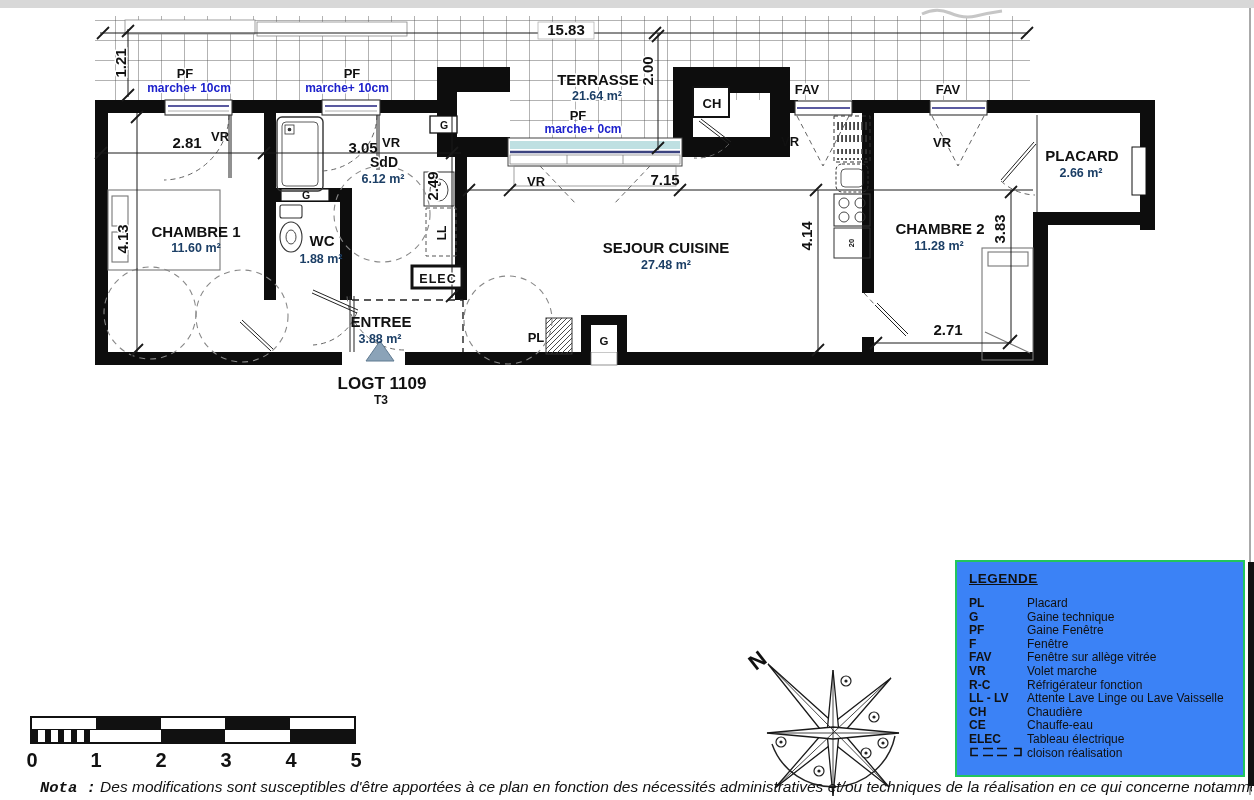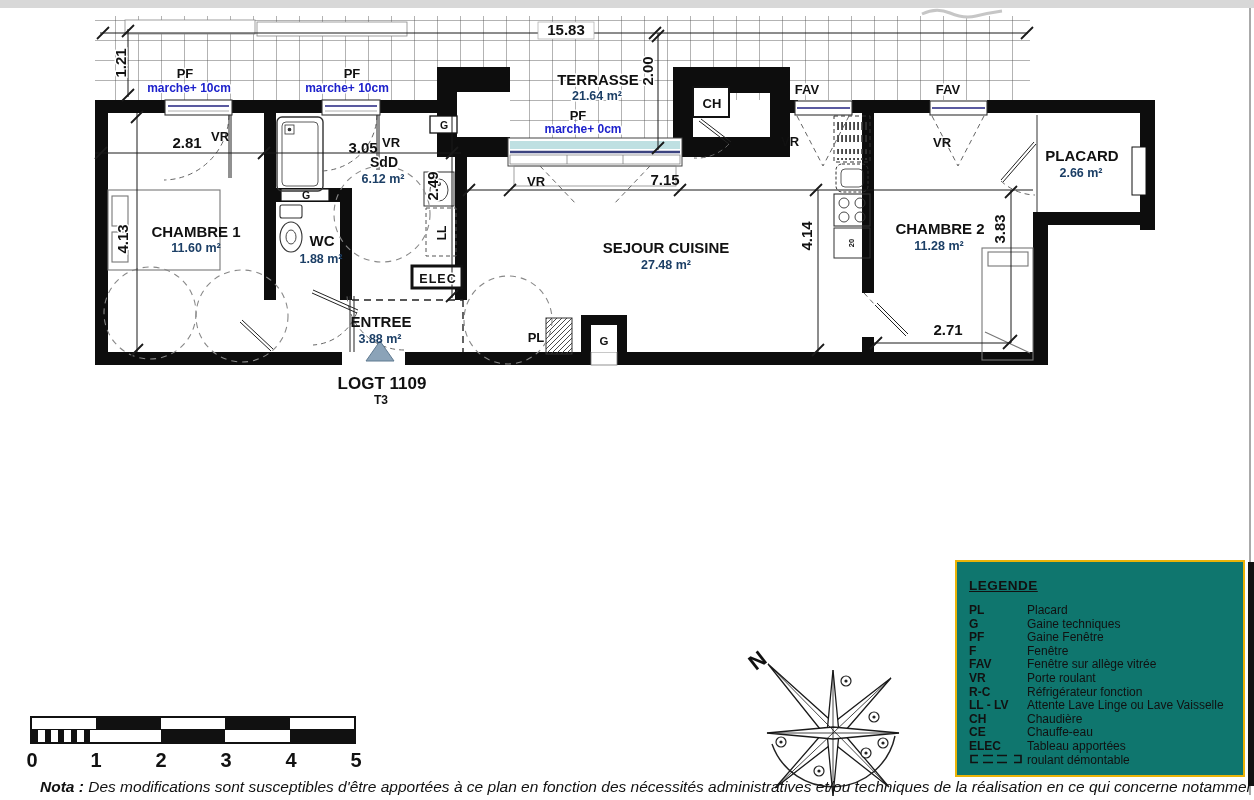--- a/index.html
+++ b/index.html
@@ -15,42 +15,42 @@
   .dim{font-size:15px;font-weight:700;text-anchor:middle;}
   .ann{font-size:13px;font-weight:700;text-anchor:middle;}
   .annsm{font-size:10.5px;font-weight:700;text-anchor:middle;}
   .blue{font-size:12px;font-weight:700;text-anchor:middle;fill:#1e22cc;}
   .ttl{font-size:17px;font-weight:700;text-anchor:middle;}
   .sub{font-size:12px;font-weight:700;text-anchor:middle;}
   .tiny{font-size:7.5px;font-weight:700;text-anchor:middle;}
   .halo{paint-order:stroke;stroke:#ffffff;stroke-width:3px;}
 
   
-  .legend{position:absolute;left:955px;top:560px;width:290px;height:217px;border:2px solid #eab308;
-          background:#0f766e;box-sizing:border-box;padding:16px 6px 0 12px;}
+  .legend{position:absolute;left:955px;top:560px;width:290px;height:217px;border:2px solid #22c55e;
+          background:#3b82f6;box-sizing:border-box;padding:9px 6px 0 12px;}
   .legend .ltitle{font-size:13.5px;font-weight:700;text-decoration:underline;letter-spacing:.5px;margin:0 0 11px 0;}
   .lrow{display:flex;align-items:baseline;font-size:12px;line-height:13.6px;white-space:nowrap;}
   .lrow .abbr{width:58px;flex:none;font-weight:700;}
   .lrow .sym{width:58px;flex:none;align-self:center;}
 
   
   .scalebar{position:absolute;left:30px;top:716px;width:326px;}
   .sb{border:2px solid #111;height:24px;box-sizing:content-box;}
   .sbrow{display:flex;height:12px;}
   .sbrow.first{border-bottom:1px solid #111;box-sizing:border-box;height:12px;}
   .seg{flex:1;}
   .seg.b{background:#111;} .seg.w{background:#fff;}
   .seg.checks{background:repeating-linear-gradient(90deg,#111 0 6.5px,#fff 6.5px 13px);}
   .sbnums{position:relative;height:26px;margin-top:5px;}
   .sbnums span{position:absolute;transform:translateX(-50%);font-size:20px;font-weight:700;}
 
   
   .nota{position:absolute;left:40px;top:778px;width:1212px;font-size:15.5px;font-style:italic;
         white-space:nowrap;overflow:hidden;}
-  .nota b{font-weight:700;}
+  .nota b{font-weight:700;font-family:Liberation Mono, monospace;}
 </style>
 </head>
 <body>
 
 <div class="page">
   <div class="topband"></div>
 
   <svg class="plan" width="1254" height="800" viewBox="0 0 1254 800">
     <defs>
       <pattern id="tiles" width="23" height="20" patternUnits="userSpaceOnUse">
@@ -340,65 +340,65 @@
   </svg>
 
   <div class="legend">
     <p class="ltitle">LEGENDE</p>
     <div class="lrow">
         <span class="abbr">PL</span>
         <span>Placard</span>
       </div>
     <div class="lrow">
         <span class="abbr">G</span>
-        <span>Gaine techniques</span>
+        <span>Gaine technique</span>
       </div>
     <div class="lrow">
         <span class="abbr">PF</span>
         <span>Gaine Fenêtre</span>
       </div>
     <div class="lrow">
         <span class="abbr">F</span>
         <span>Fenêtre</span>
       </div>
     <div class="lrow">
         <span class="abbr">FAV</span>
         <span>Fenêtre sur allège vitrée</span>
       </div>
     <div class="lrow">
         <span class="abbr">VR</span>
-        <span>Porte roulant</span>
+        <span>Volet marche</span>
       </div>
     <div class="lrow">
         <span class="abbr">R-C</span>
         <span>Réfrigérateur fonction</span>
       </div>
     <div class="lrow">
         <span class="abbr">LL - LV</span>
         <span>Attente Lave Linge ou Lave Vaisselle</span>
       </div>
     <div class="lrow">
         <span class="abbr">CH</span>
         <span>Chaudière</span>
       </div>
     <div class="lrow">
         <span class="abbr">CE</span>
         <span>Chauffe-eau</span>
       </div>
     <div class="lrow">
         <span class="abbr">ELEC</span>
-        <span>Tableau apportées</span>
+        <span>Tableau électrique</span>
       </div>
     <div class="lrow">
       <span class="sym">
         <svg width="54" height="10" viewBox="0 0 54 10">
           <path d="M9 1.5 H2 V8.5 H9 M14 1.5 H24 M14 8.5 H24 M28 1.5 H38 M28 8.5 H38 M45 1.5 H52 V8.5 H45" fill="none" stroke="#111" stroke-width="1.6"></path>
         </svg>
       </span>
-      <span>roulant démontable</span>
+      <span>cloison réalisation</span>
     </div>
   </div>
 
   <div class="scalebar">
     <div class="sb">
       <div class="sbrow first">
         <div class="seg w"></div>
           <div class="seg b"></div>
         <div class="seg w"></div>
           <div class="seg b"></div>

